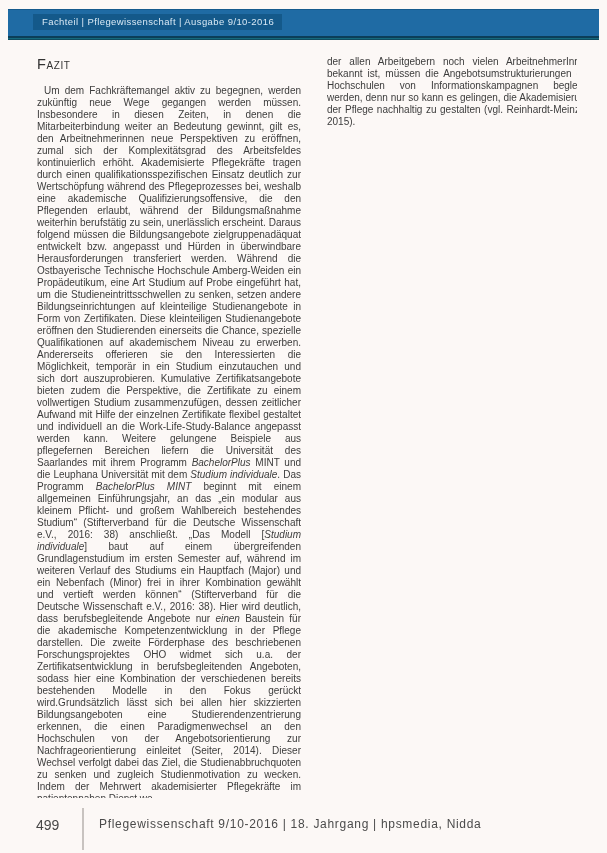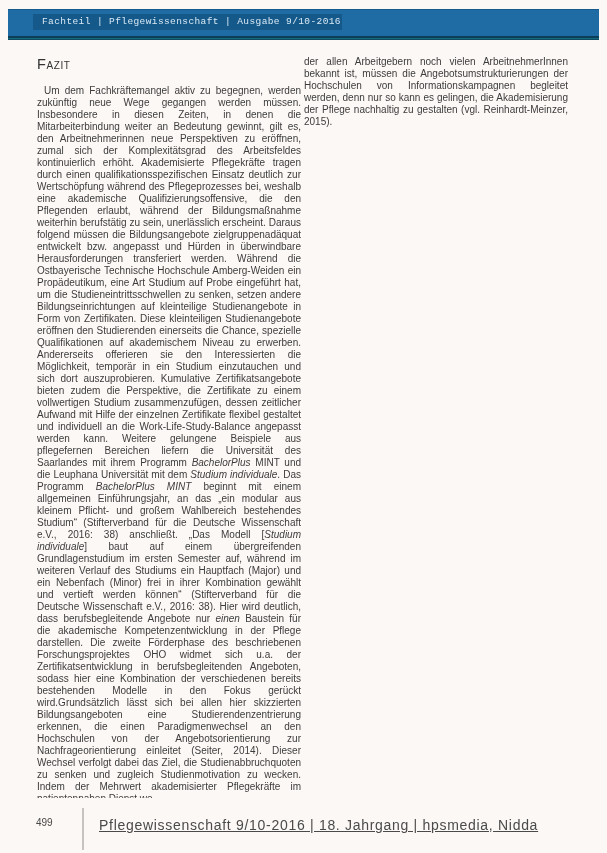--- a/index.html
+++ b/index.html
@@ -24,48 +24,47 @@
     top: 9px;
     width: 591px;
     height: 26px;
     background: #1f6ba4;
     border-top: 1px solid #155a8d;
   }
   .topbar-label {
     display: inline-block;
     margin-left: 25px;
     margin-top: 4px;
-    padding: 2px 1px 3px 9px;
+    padding: 2px 8px 3px 9px;
     background: #14598a;
     color: #d9e9f5;
     font-size: 9.5px;
     letter-spacing: 0.4px;
     white-space: nowrap;
-    font-family: Liberation Mono, monospace;
   }
   .topbar-edge {
     position: absolute;
     left: 8px;
     top: 36px;
     width: 591px;
     height: 4px;
     background: linear-gradient(to bottom,
       #0b3e59 0%, #0b3e59 45%,
       #15697c 45%, #15697c 75%,
       #0f4b60 75%, #0f4b60 100%);
   }
   
   .content {
     position: absolute;
     left: 37px;
     top: 56px;
     width: 540px;
     height: 742px;
     display: flex;
-    gap: 3px;
+    gap: 26px;
     overflow: hidden;
   }
   .col {
     width: 264px;
     flex: 0 0 264px;
   }
   .heading {
     margin: 0 0 13px 0;
     font-size: 14.5px;
     font-weight: 400;
@@ -90,36 +89,35 @@
     position: absolute;
     left: 36px;
     top: 808px;
     right: 30px;
     display: flex;
     align-items: flex-start;
   }
   .pagenum {
     width: 46px;
     padding-top: 9px;
-    font-size: 10px;
+    font-size: 14px;
     color: #474747;
   }
   .footer-divider {
     width: 2px;
     height: 42px;
     background: #c8c3c0;
   }
   .footer-line {
     margin-left: 15px;
     padding-top: 9px;
-    font-size: 14px;
+    font-size: 12px;
     letter-spacing: 0.7px;
     color: #4a4a4a;
     white-space: nowrap;
-    text-decoration: underline;
   }
 </style>
 </head>
 <body>
 
 <div class="page">
 
   <div class="topbar">
     <span class="topbar-label">Fachteil | Pflegewissenschaft | Ausgabe 9/10-2016</span>
   </div>

